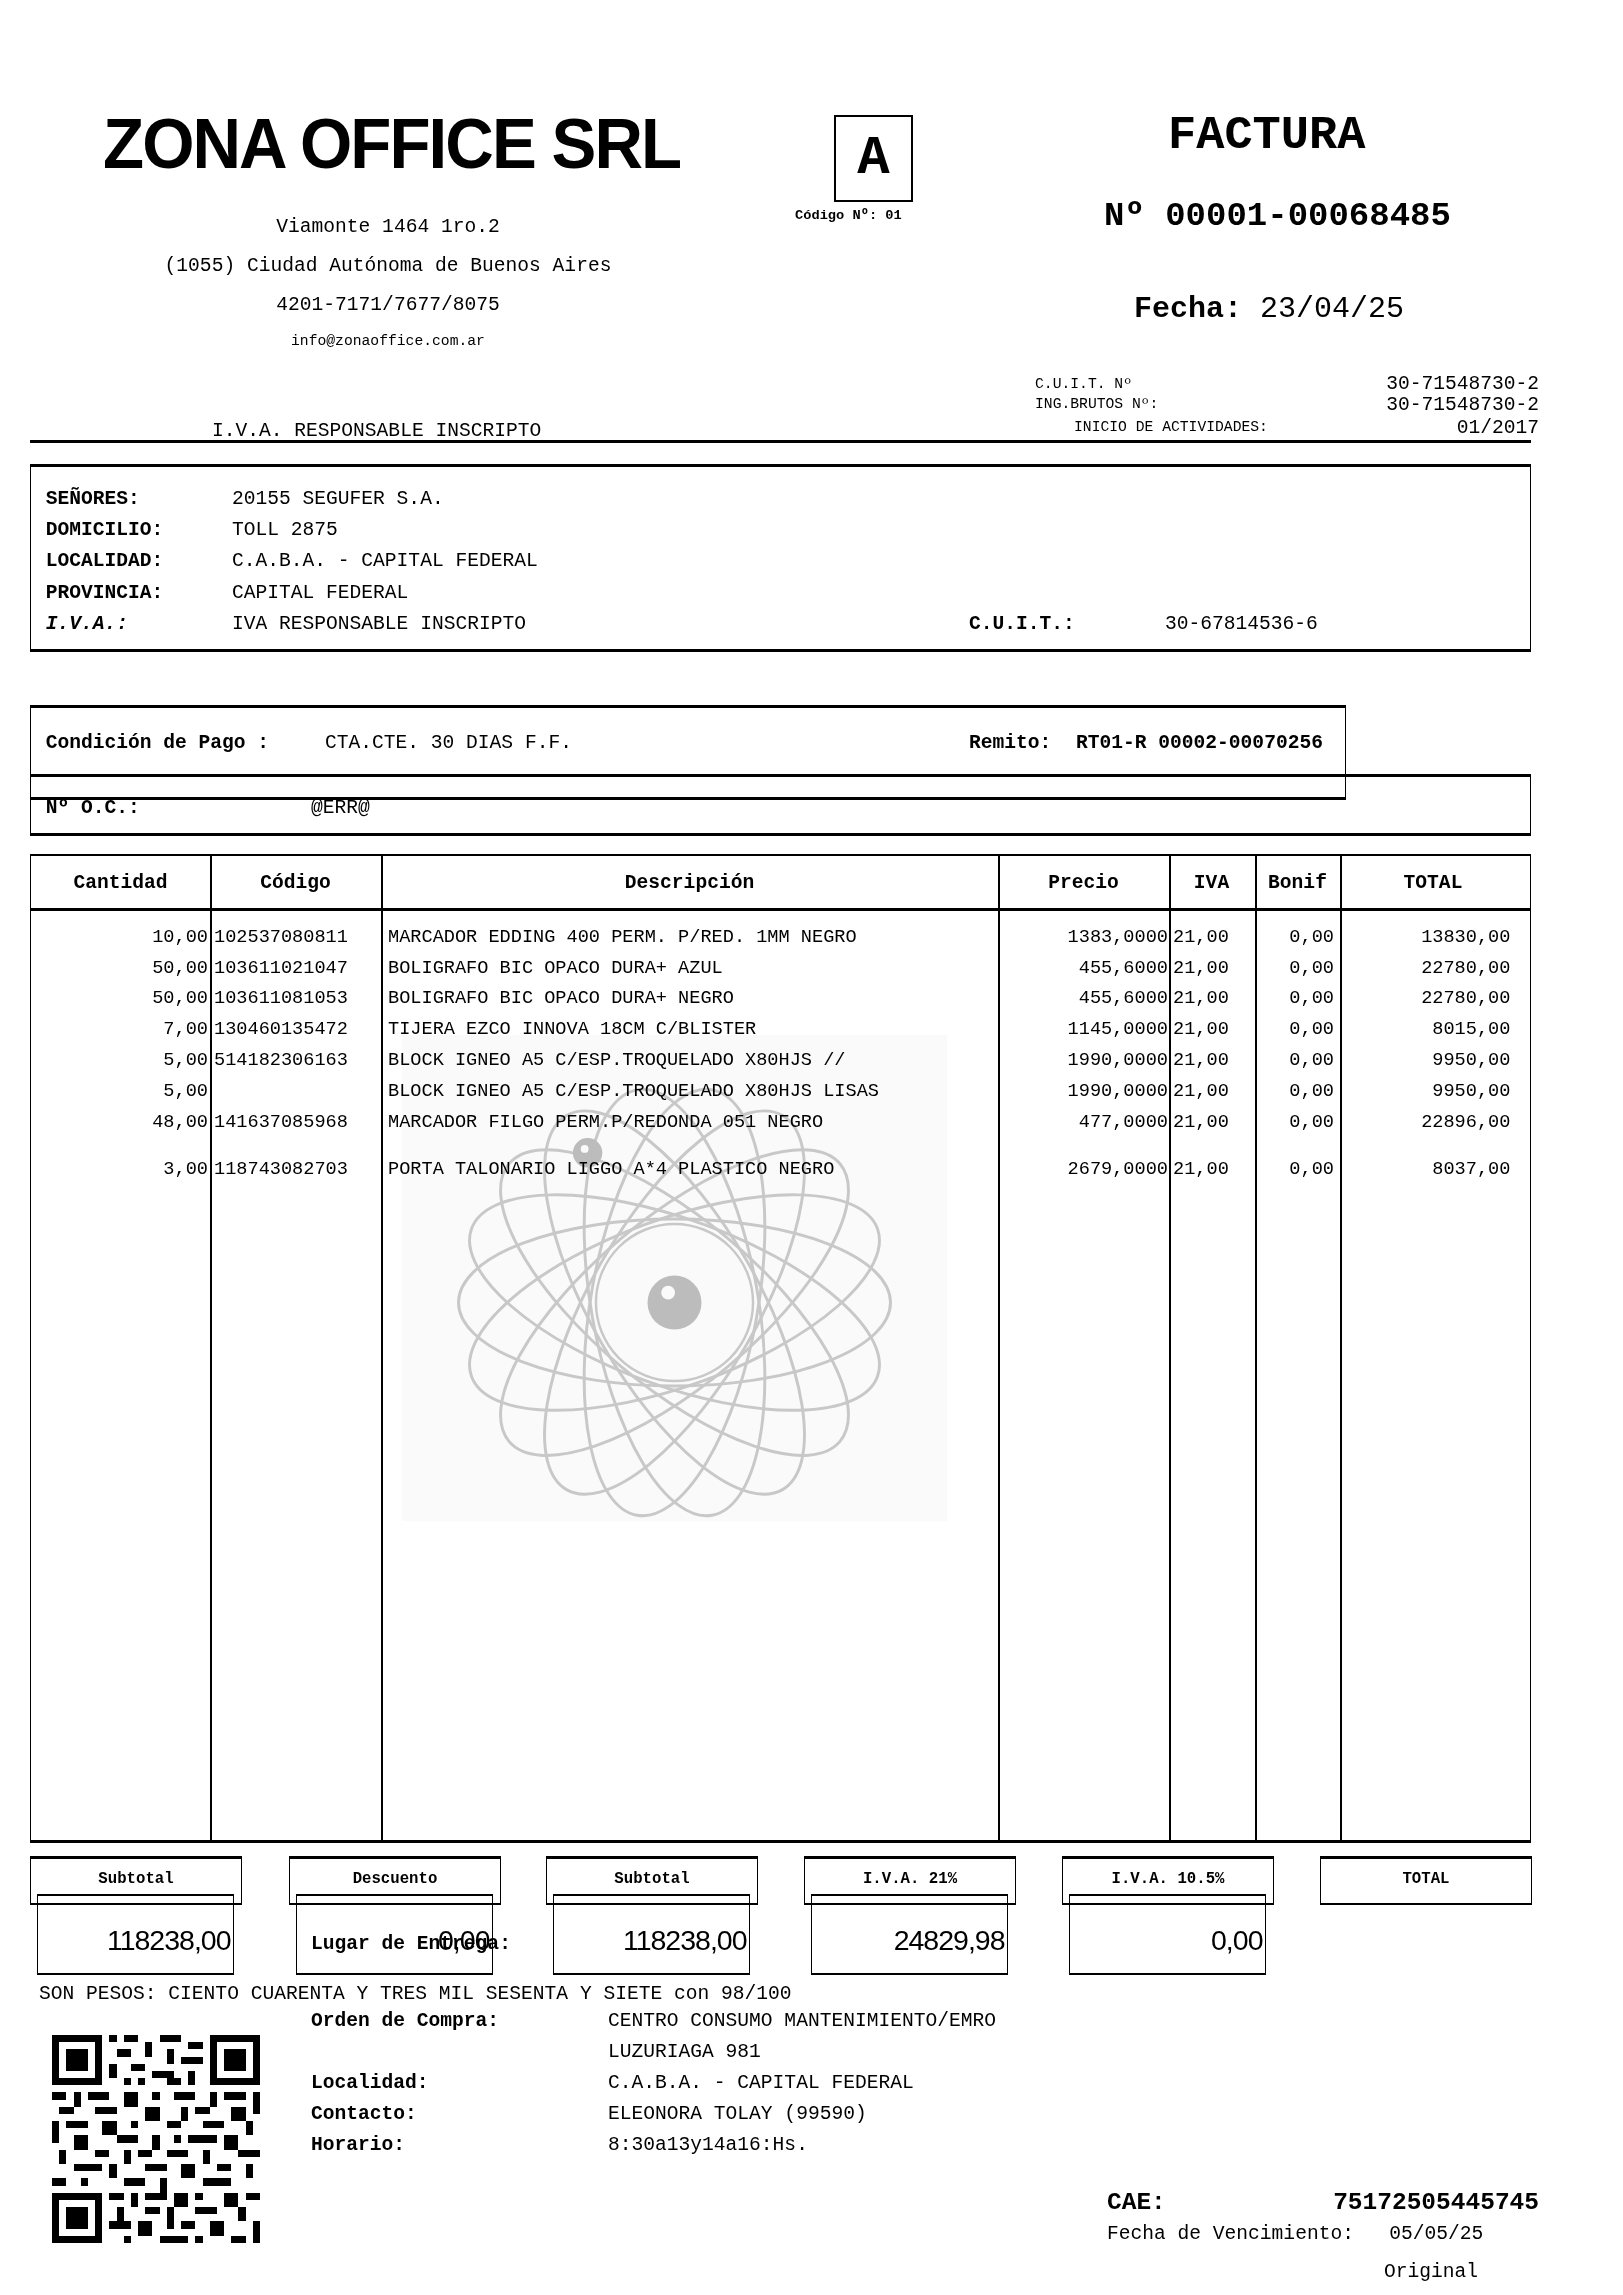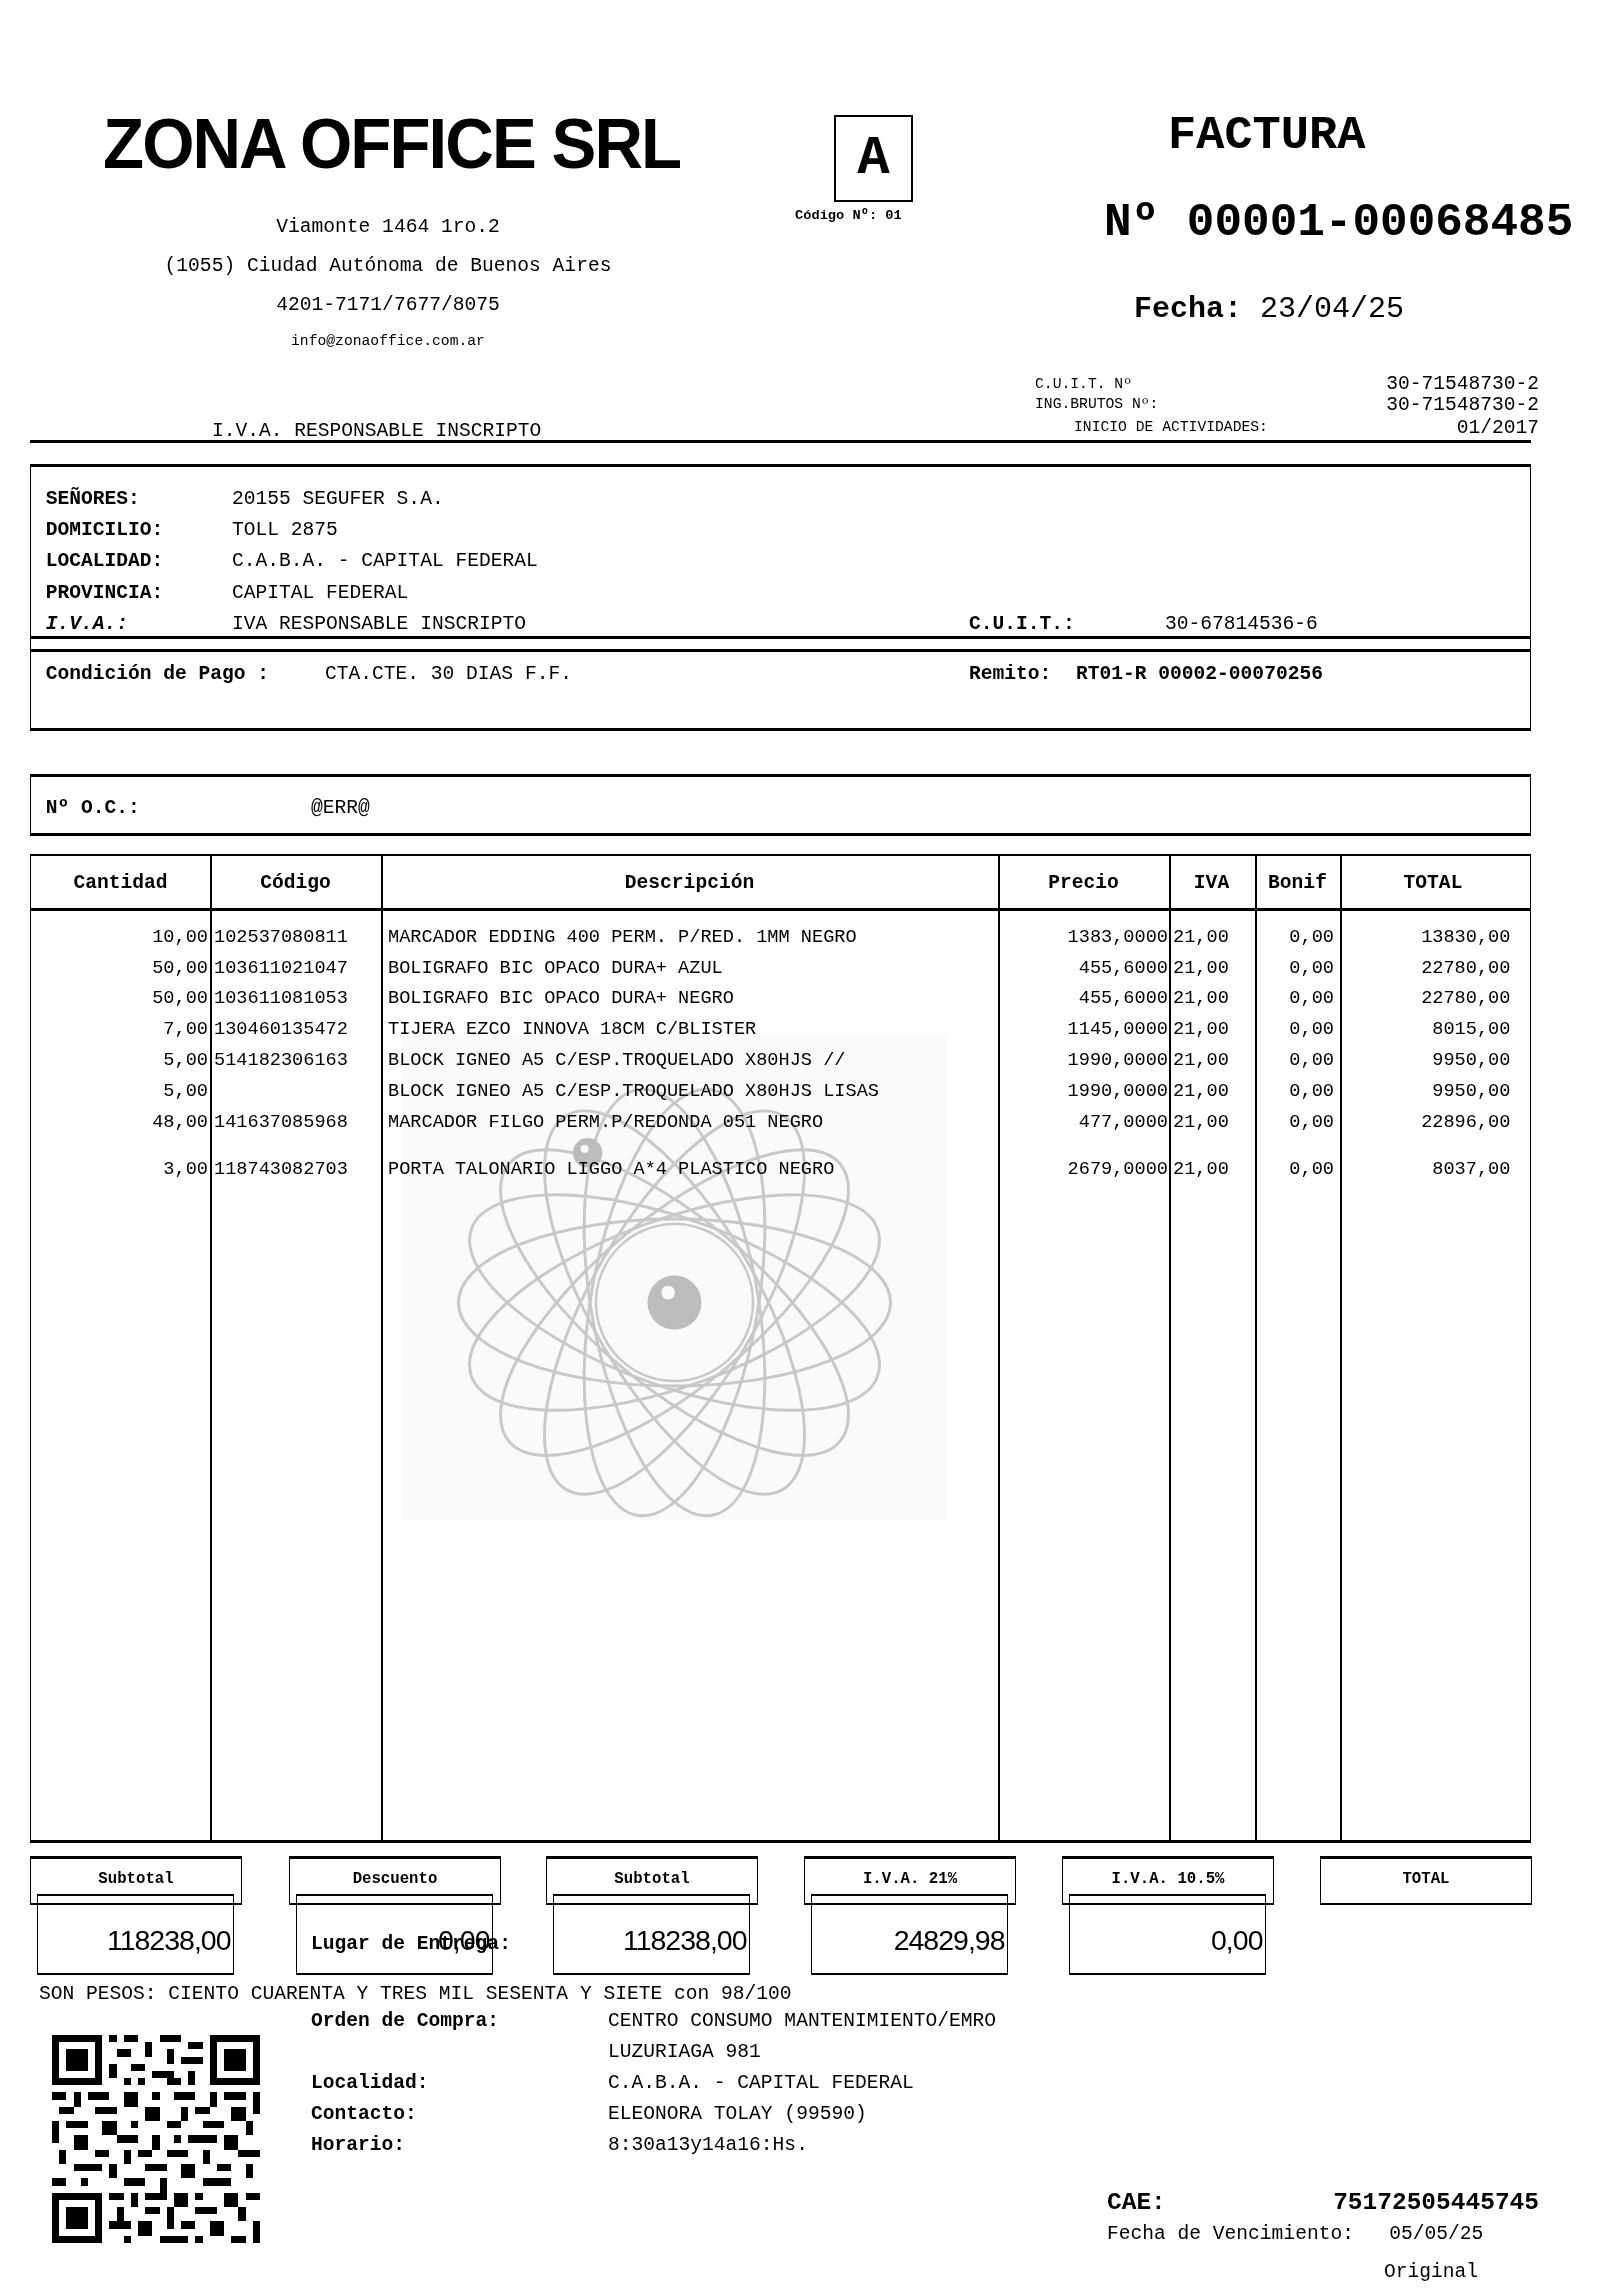--- a/index.html
+++ b/index.html
@@ -7,34 +7,34 @@
   .abs { position:absolute; }
   .sans { font-family:"Liberation Sans", "DejaVu Sans", sans-serif; }
   .box { position:absolute; border:1.5px solid #000; border-bottom-width:3.4px; border-top-width:3.4px; box-sizing:border-box; }
 
   
   #company-name { left:103px; top:104px; font-size:70px; font-weight:bold; letter-spacing:-2px; transform:scaleX(0.96); transform-origin:left top; white-space:nowrap; }
   .addr { position:absolute; width:540px; left:118px; text-align:center; font-size:19.6px; white-space:nowrap; }
   #type-box { left:834px; top:115px; width:79px; height:87px; border:2.5px solid #000; box-sizing:border-box; display:flex; align-items:center; justify-content:center; font-size:54px; font-weight:bold; font-family:"Liberation Mono", monospace; }
   #codigo { left:795px; top:208px; font-size:13.7px; font-weight:bold; white-space:nowrap; }
   #factura-title { left:1168px; top:109px; font-size:47px; font-weight:bold; white-space:nowrap; }
-  #factura-num { left:1104px; top:197px; font-size:46px; font-weight:bold; white-space:nowrap; }
+  #factura-num { left:1104px; top:197px; font-size:34px; font-weight:bold; white-space:nowrap; }
   #fecha { left:1134px; top:292px; font-size:30px; white-space:nowrap; }
   #fecha .lbl { font-weight:bold; }
   .tax-lbl { position:absolute; left:1035px; font-size:14.7px; white-space:nowrap; }
   .tax-val { position:absolute; right:84px; font-size:19.6px; white-space:nowrap; text-align:right; }
   #iva-cond { left:212px; top:420px; font-size:19.6px; white-space:nowrap; }
   #header-rule { left:30px; top:440px; width:1501px; height:2.9px; background:#000; }
 
   
   #client-box { left:30px; top:464px; width:1501px; height:188px; }
   .cl-lbl { position:absolute; left:14.7px; font-size:19.6px; font-weight:bold; white-space:nowrap; }
   .cl-val { position:absolute; left:201px; font-size:19.6px; white-space:nowrap; }
 
-  #pago-box { left:30px; top:636px; width:1501px; height:95px; }
+  #pago-box { left:30px; top:705px; width:1316px; height:95px; }
   #oc-box { left:30px; top:774px; width:1501px; height:62px; }
 
   
   #items-table { left:30px; top:854px; width:1501px; height:989px; border:1.5px solid #000; border-top-width:2.9px; border-bottom-width:3.9px; box-sizing:border-box; }
   .col-line { position:absolute; top:0; bottom:0; width:1.5px; background:#000; }
   #thead-rule { position:absolute; left:0; right:0; top:52px; height:3.4px; background:#000; }
   .th { position:absolute; top:15.7px; font-size:19.6px; font-weight:bold; text-align:center; white-space:nowrap; }
   .row { position:absolute; left:0; right:0; height:31px; font-size:18.6px; white-space:nowrap; }
   .cell { position:absolute; top:0; white-space:nowrap; }
   .r { text-align:right; }

